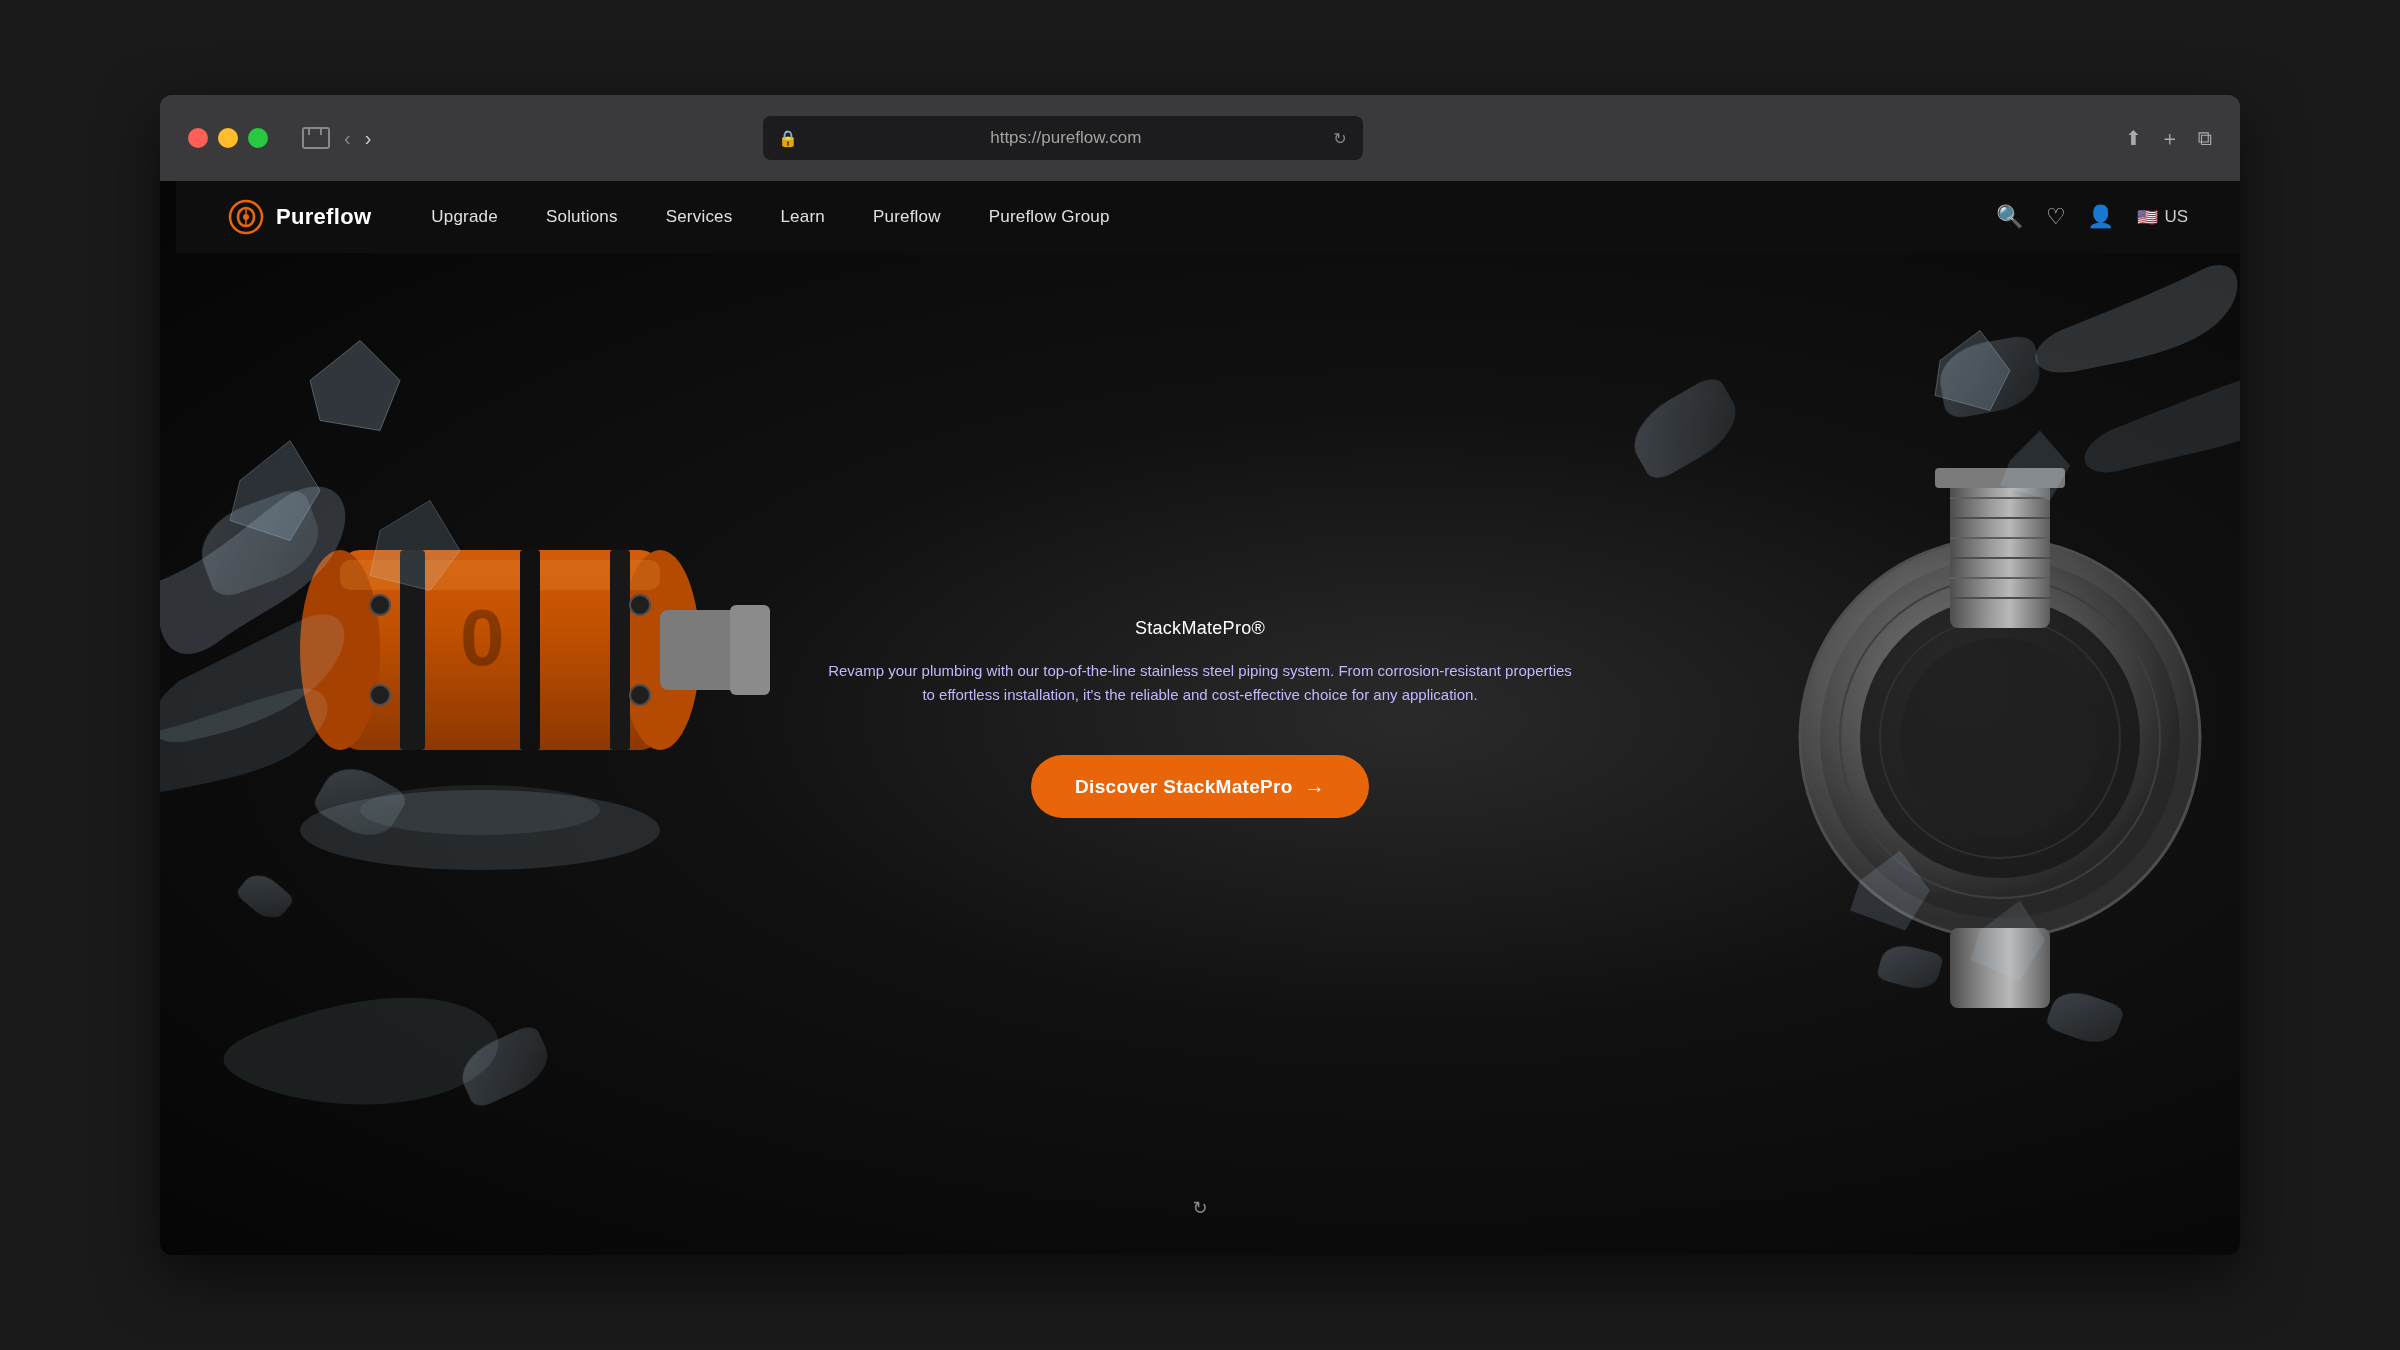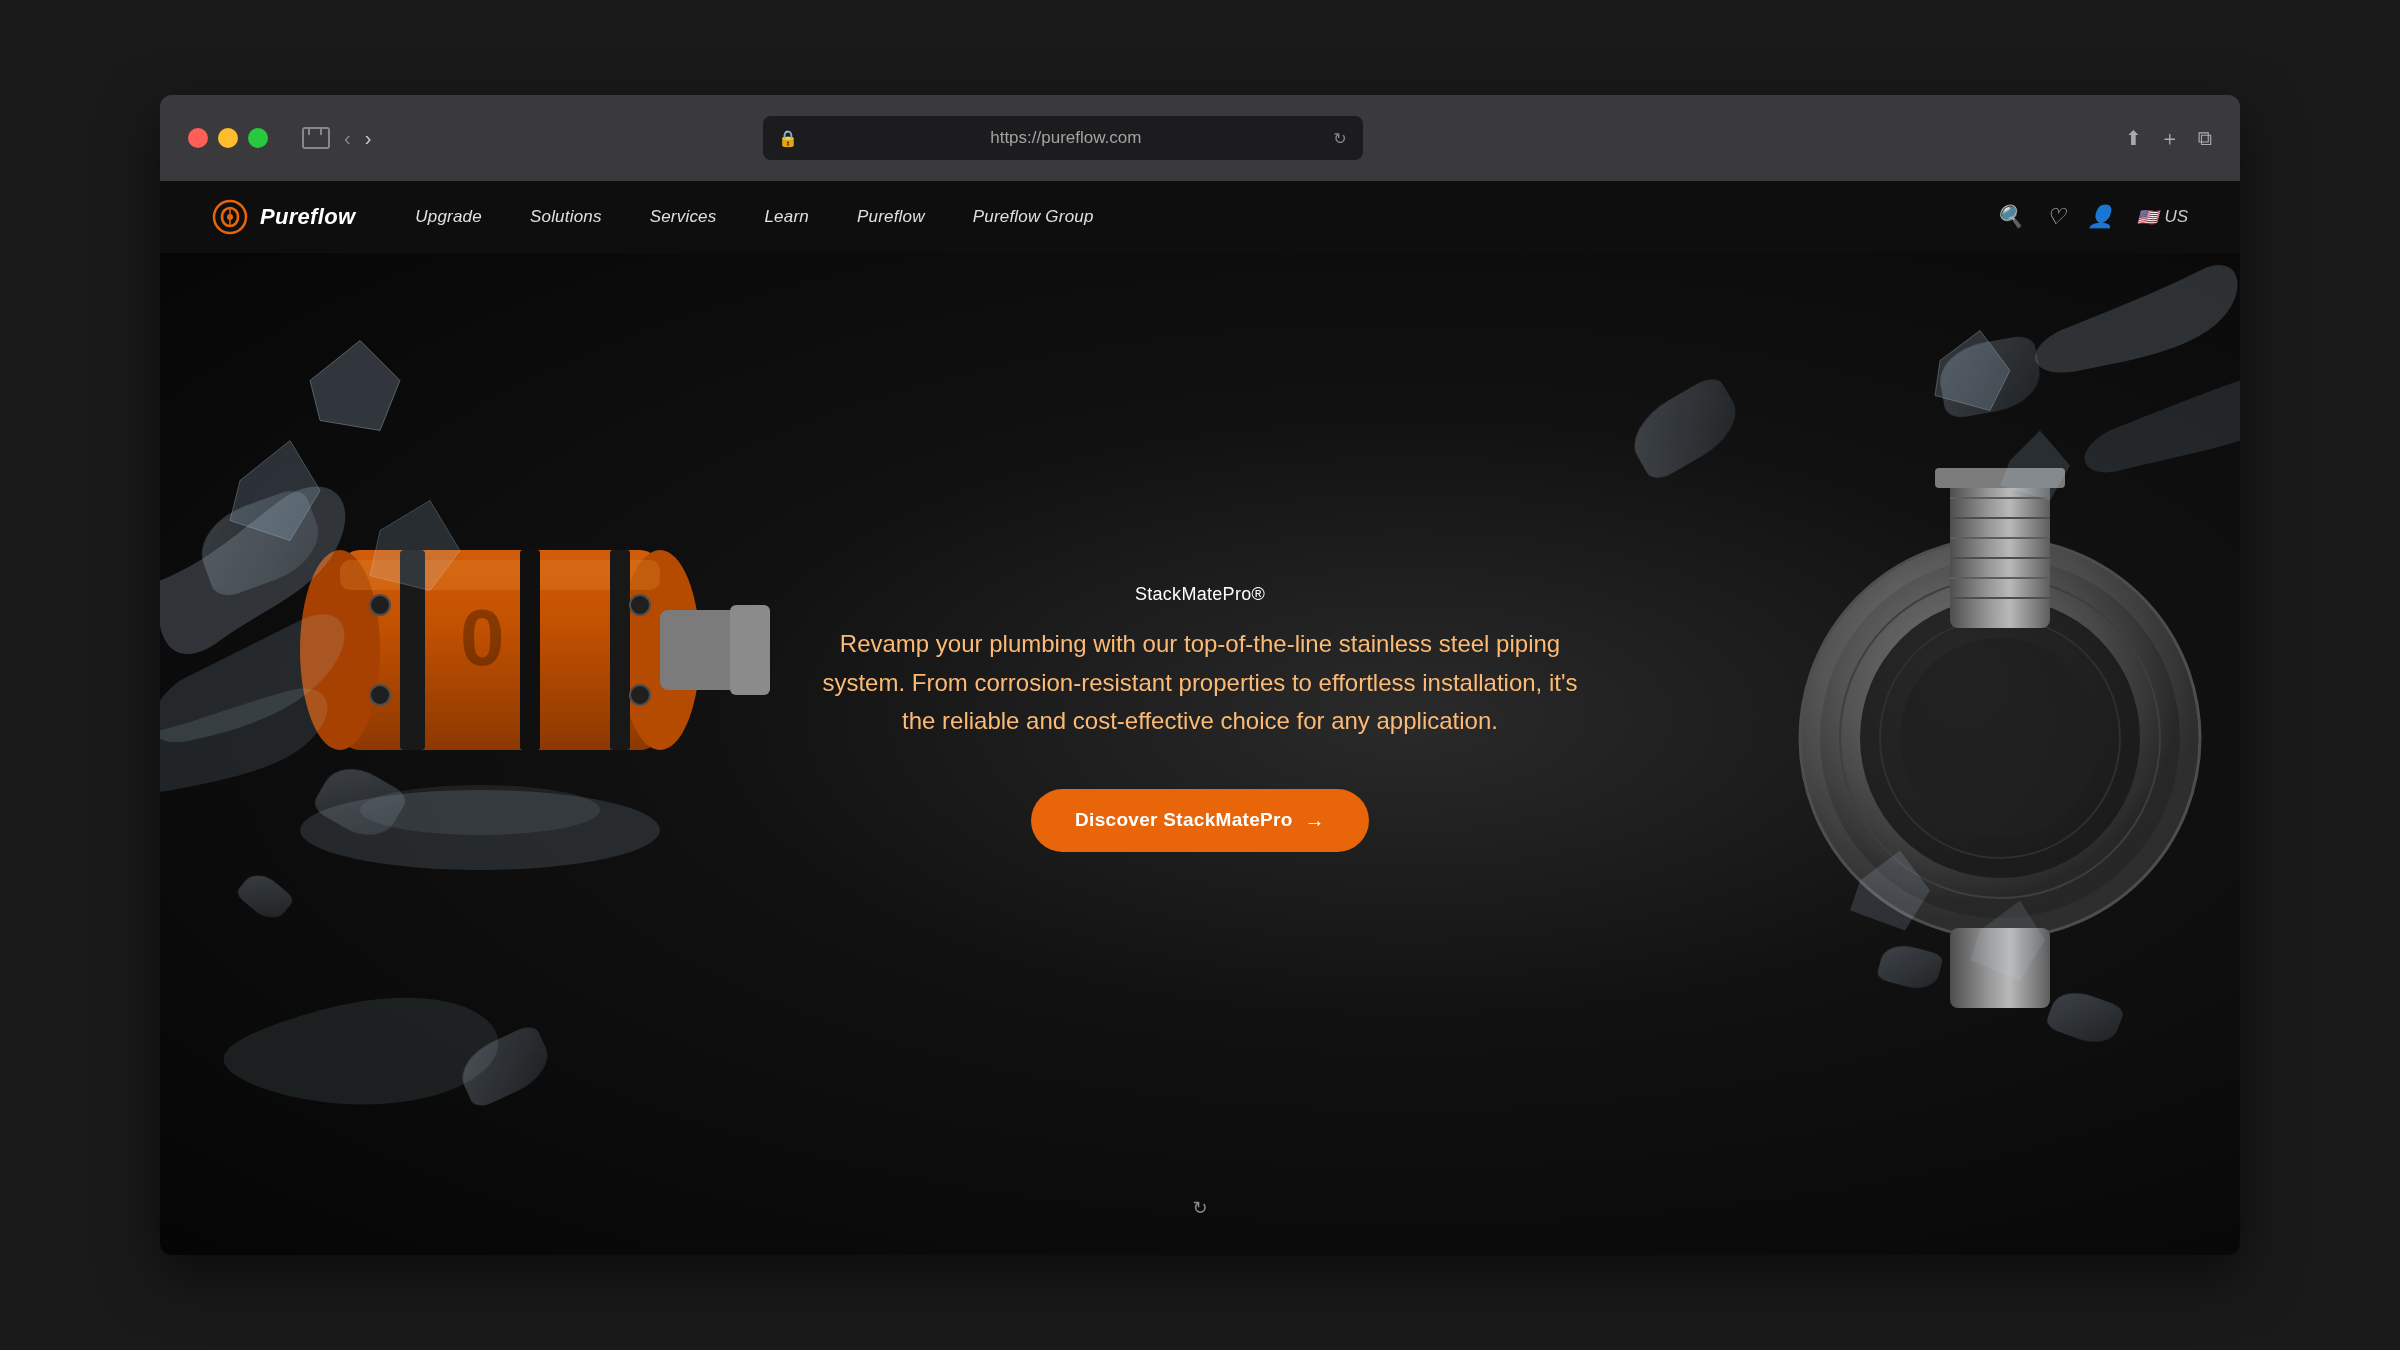--- a/index.html
+++ b/index.html
@@ -134,30 +134,29 @@
     .website {
       height: calc(100% - 86px);
       overflow: hidden;
       position: relative;
     }
 
     
     .site-nav {
       position: absolute;
       top: 0;
-      left: 0;
+      left: 16px;
       right: 0;
       z-index: 10;
       background: rgba(15,15,15,0.92);
       height: 72px;
       display: flex;
       align-items: center;
       padding: 0 52px;
       backdrop-filter: blur(10px);
-      font-style: italic;
     }
 
     .nav-logo {
       display: flex;
       align-items: center;
       gap: 12px;
       margin-right: 60px;
     }
 
     .logo-icon {
@@ -254,22 +253,22 @@
     .hero-headline {
       color: #ffffff;
       font-size: 80px;
       font-weight: 800;
       line-height: 1.08;
       margin-bottom: 28px;
       letter-spacing: -1px;
     }
 
     .hero-subtext {
-      color: #fdba74;
-      font-size: 24px;
+      color: #c4b5fd;
+      font-size: 15px;
       line-height: 1.6;
       margin-bottom: 48px;
       max-width: 760px;
       margin-left: auto;
       margin-right: auto;
     }
 
     .hero-cta {
       display: inline-flex;
       align-items: center;

